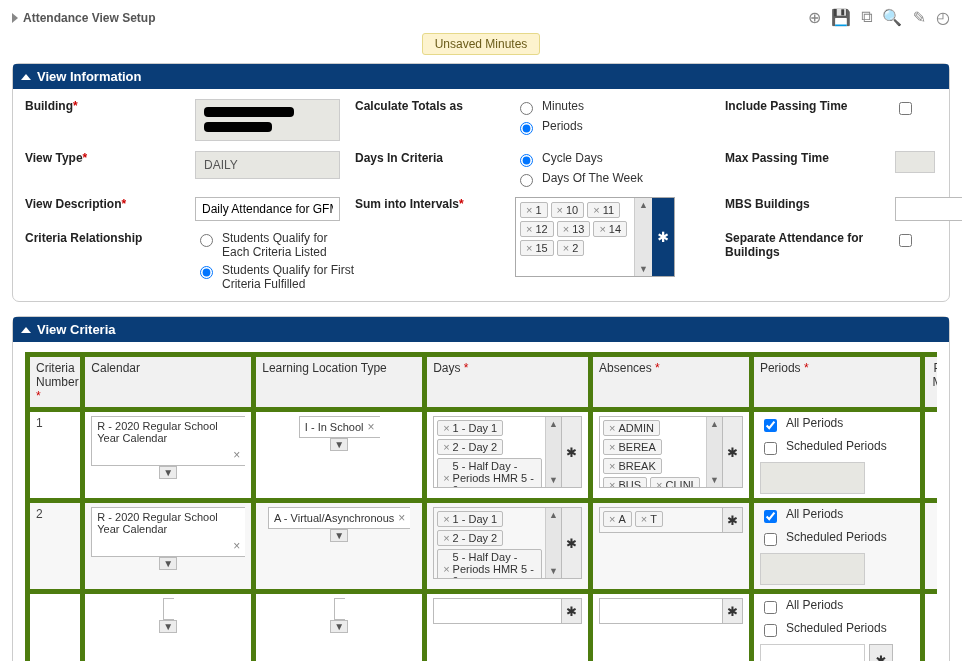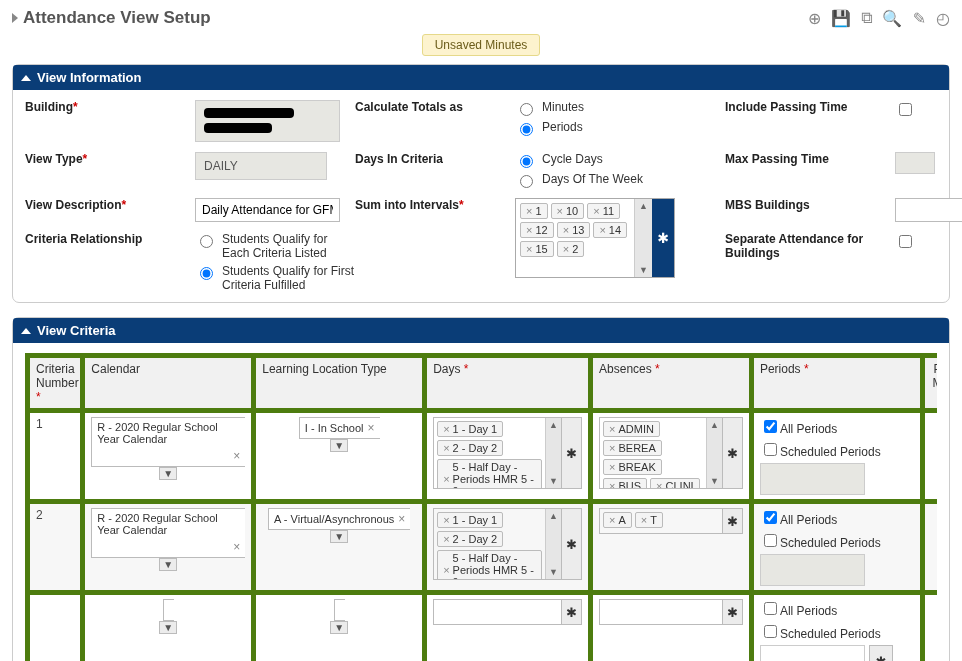--- a/index.html
+++ b/index.html
@@ -12,21 +12,21 @@
     background: #fff;
     width: 962px;
   }
   .page-header {
     display: flex;
     justify-content: space-between;
     align-items: center;
     margin-bottom: 6px;
   }
   .page-title {
-    font-size: 17px;
+    font-size: 12px;
     font-weight: bold;
     color: #555;
     display: flex;
     align-items: center;
     gap: 5px;
   }
   .caret {
     width: 0; height: 0;
     border-top: 5px solid transparent;
     border-bottom: 5px solid transparent;
@@ -63,21 +63,21 @@
     display:inline-block;
   }
   .panel-body { padding:10px 12px; }
   .vi-grid { display:grid; grid-template-columns: 170px 160px 160px 210px 170px 60px; row-gap:10px; align-items:start; }
   .label { font-weight:bold; color:#222; }
   .req { color:#c00; }
   .readonly-box {
     background:#e7e7e2;
     border:1px solid #ccc;
     padding:6px 8px;
-    width:132px;
+    width:145px;
     color:#555;
     display:inline-block;
   }
   .redacted {
     background:#e7e7e2;
     border:1px solid #ccc;
     width:145px; height:42px;
     position:relative;
   }
   .redacted::before, .redacted::after {
@@ -203,21 +203,21 @@
     width:16px; background:#e6e6e6; border-left:1px solid #ccc;
     display:flex; flex-direction:column; justify-content:space-between; align-items:center;
     padding:2px 0; font-size:9px; color:#666;
   }
   .tagbox .addbtn {
     width:20px; background:#ececec; border-left:1px solid #bbb;
     display:flex; align-items:center; justify-content:center; cursor:pointer;
     font-size:13px; color:#333;
   }
   .tagbox.single { height:26px; }
-  .periods-cell label { display:flex; align-items:flex-end; margin-bottom:4px; font-weight:normal;}
+  .periods-cell label { display:flex; gap:6px; align-items:flex-start; margin-bottom:4px; font-weight:normal;}
   .periods-input {
     background:#e7e7e2; border:1px solid #ccc; width:105px; height:32px;
   }
   .periods-input.white { background:#fff; }
   .periods-row { display:flex; align-items:center; gap:4px; }
   tr.even td { background:#f7f7f7; }
 </style>
 </head>
 <body>
 

